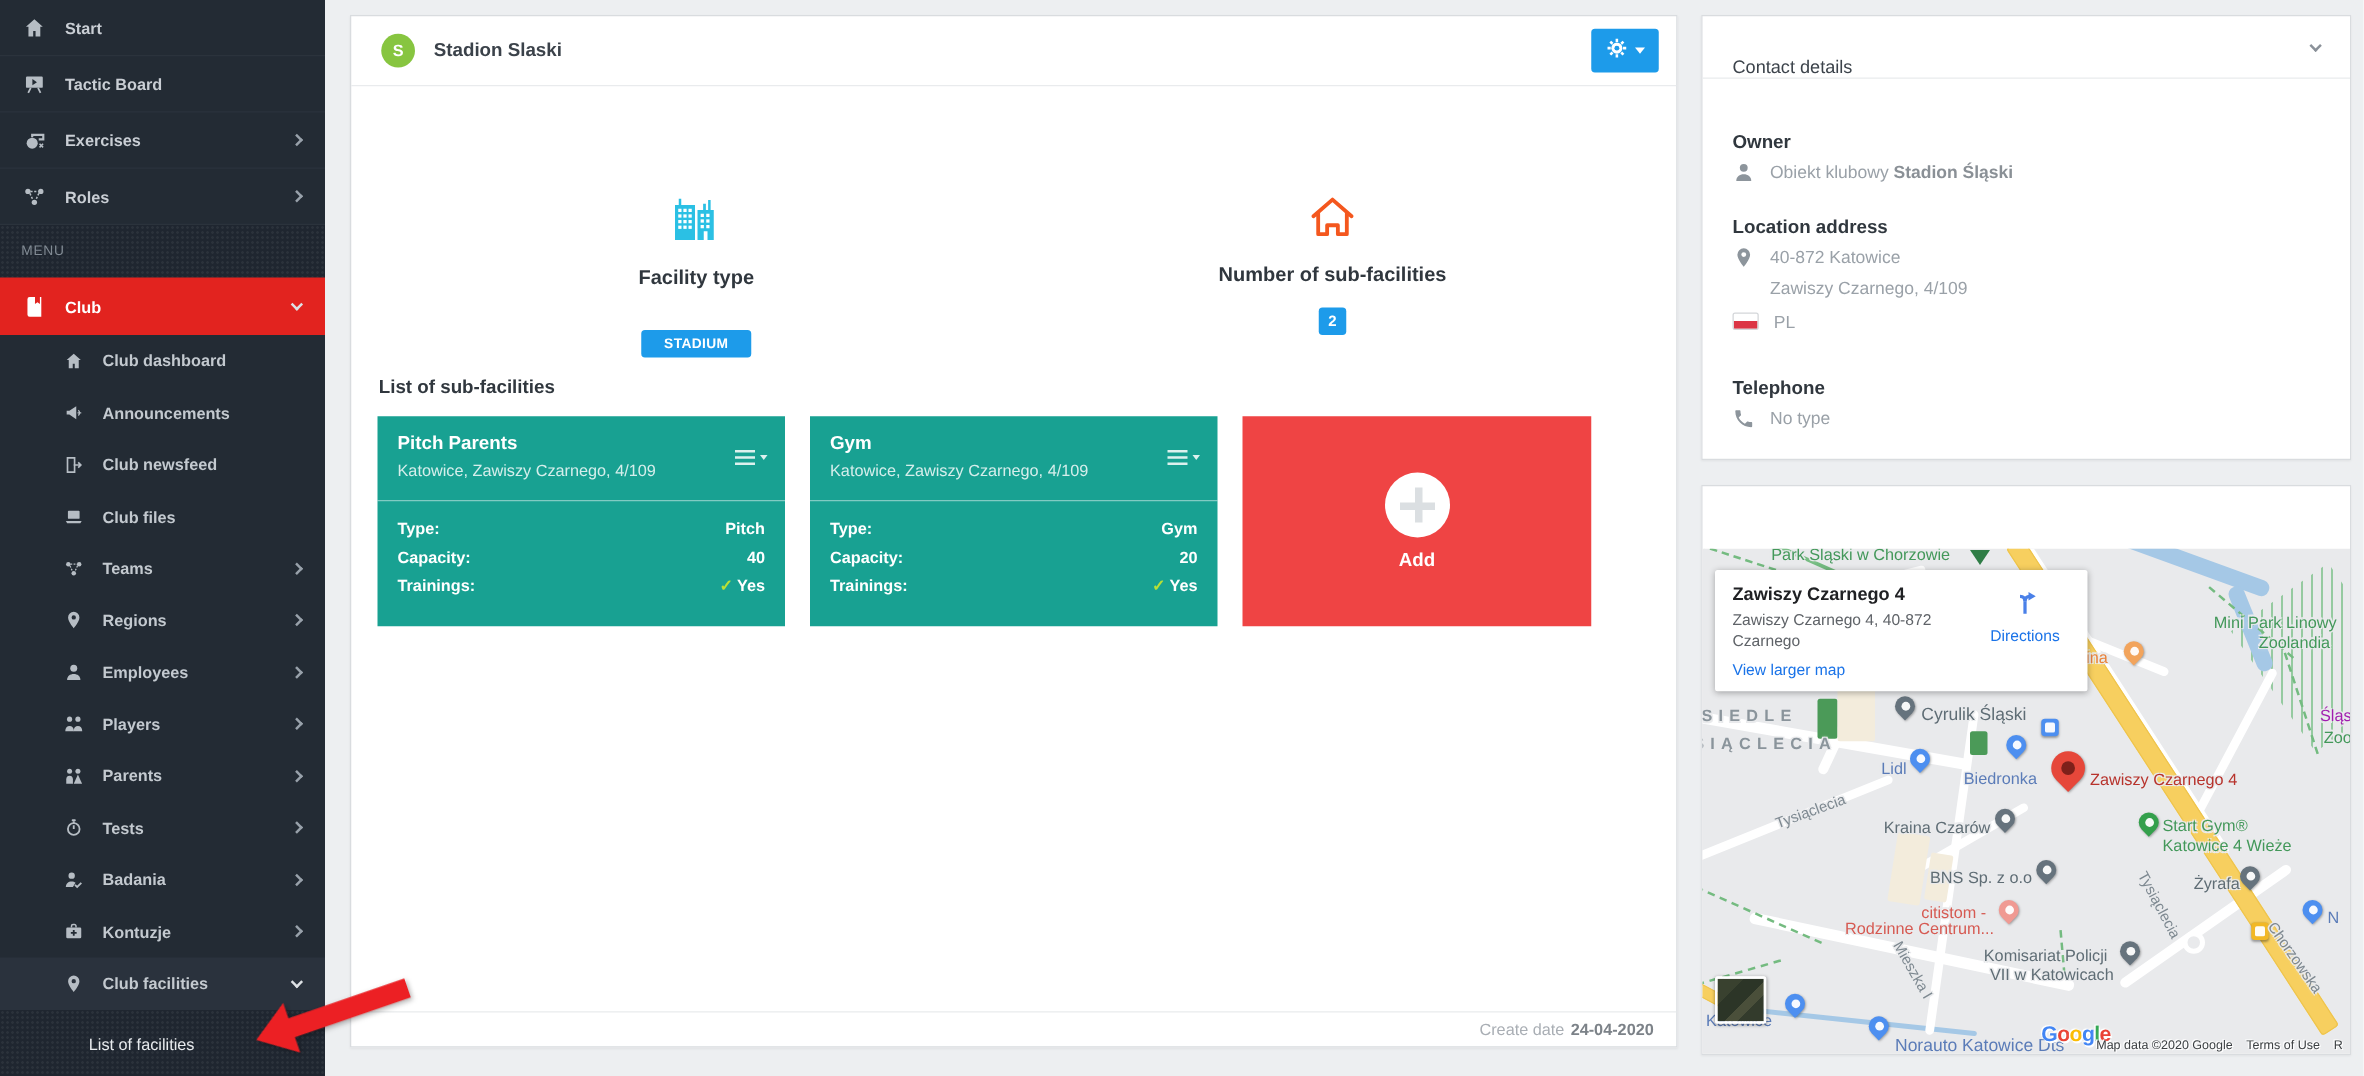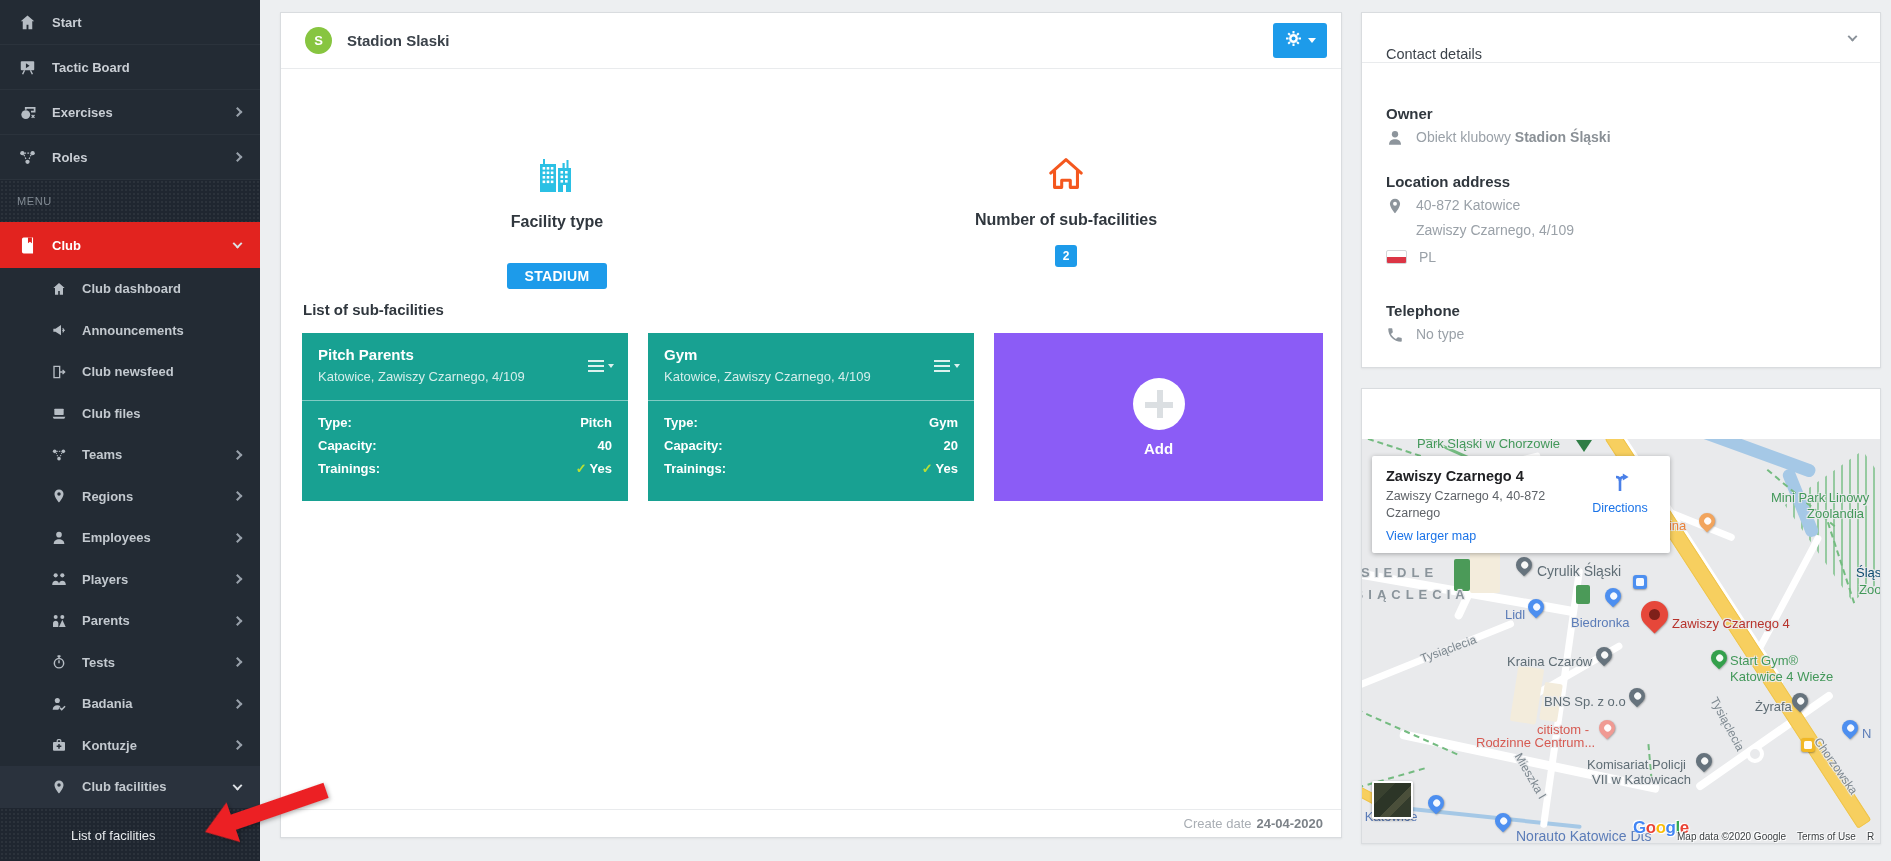--- a/index.html
+++ b/index.html
@@ -30,38 +30,38 @@
   #main-card { left:280px; top:12px; width:1062px; height:826px; }
   #main-head { position:absolute; left:0; right:0; top:0; height:56px; border-bottom:1px solid #e9ebed; display:flex; align-items:center; padding:0 14px 0 24px; }
   .avatar { width:27px; height:27px; border-radius:50%; background:#87c540; color:#fff; font-size:13px; font-weight:700; display:flex; align-items:center; justify-content:center; }
   #main-title { margin-left:15px; font-size:15px; font-weight:700; color:#3b424a; }
   #gear-btn { margin-left:auto; width:54px; height:35px; background:#1d9bea; border-radius:3px; display:flex; align-items:center; justify-content:center; gap:6px; cursor:pointer; }
   #gear-btn .caret { width:0; height:0; border-left:4px solid transparent; border-right:4px solid transparent; border-top:5px solid #fff; }
 
   .stat { position:absolute; top:140px; width:320px; transform:translateX(-50%); text-align:center; }
   .stat-label { margin-top:12px; font-size:16px; font-weight:700; color:#30373e; }
   .badge { display:inline-block; margin-top:16px; background:#1d9bea; color:#fff; border-radius:3px; font-weight:700; }
-  .badge.wide { font-size:14px; padding:5px 18px; letter-spacing:.3px;margin-top:32px; }
+  .badge.wide { font-size:11px; padding:5px 18px; letter-spacing:.3px;margin-top:32px; }
   .badge.sq { font-size:12px; padding:4px 8px; }
 
   #subfac-heading { position:absolute; left:22px; top:288px; font-size:15px; font-weight:700; color:#30373e; }
 
   .fac-card { position:absolute; top:320px; width:326px; height:168px; background:#18a192; color:#fff; cursor:pointer; }
   .fac-head { position:relative; height:68px; border-bottom:1px solid rgba(255,255,255,.45); padding:13px 16px 0 16px; }
   .fac-title { font-size:15px; font-weight:700; }
   .fac-addr { margin-top:6px; font-size:13px; color:rgba(255,255,255,.82); }
   .fac-menu { position:absolute; right:14px; top:24px; display:flex; align-items:center; gap:4px; cursor:pointer; opacity:.85; }
   .fac-menu .bars i { display:block; width:16px; height:2px; background:#fff; margin:3px 0; }
   .fac-menu .caret { width:0; height:0; border-left:3.5px solid transparent; border-right:3.5px solid transparent; border-top:4.5px solid #fff; }
   .fac-body { padding:14px 16px 0 16px; }
   .fac-row { display:flex; justify-content:space-between; font-size:13px; font-weight:700; margin-bottom:8px; }
   .fac-row .lab { font-weight:700; }
   .check { color:#b9e035; font-weight:700; margin-right:3px; }
 
-  #add-card { position:absolute; top:320px; left:713px; width:329px; height:168px; background:#8b5cf6; display:flex; flex-direction:column; align-items:center; justify-content:center; cursor:pointer; }
+  #add-card { position:absolute; top:320px; left:713px; width:279px; height:168px; background:#ef4444; display:flex; flex-direction:column; align-items:center; justify-content:center; cursor:pointer; }
   .add-circle { position:relative; width:52px; height:52px; border-radius:50%; background:#fff; }
   .add-circle::before, .add-circle::after { content:""; position:absolute; background:#dbdfe2; }
   .add-circle::before { left:24px; top:12px; width:6px; height:28px; }
   .add-circle::after  { left:12px; top:24px; width:28px; height:6px; }
   #add-label { margin-top:10px; color:#fff; font-size:15px; font-weight:700; }
 
   #main-foot { position:absolute; left:0; right:0; bottom:0; height:28px; border-top:1px solid #e9ebed; display:flex; align-items:center; justify-content:flex-end; padding-right:18px; font-size:13px; color:#a9aeb4; }
   #main-foot b { color:#7c8288; margin-left:5px; }
 
   
@@ -620,21 +620,21 @@
         </div>
       <div>
 
       <span class="map-label" style="left: 55px; top: -3px; color: rgb(67, 152, 90);">Park Śląski w Chorzowie</span>
           <span class="map-label" style="left: 409px; top: 51px; color: rgb(67, 152, 90);">Mini Park Linowy</span>
           <span class="map-label" style="left: 445px; top: 67px; color: rgb(67, 152, 90);">Zoolandia</span>
           <span class="map-label" style="left: 304px; top: 79px; color: rgb(232, 130, 60);">lina</span>
           <span class="map-label" style="left: -16px; top: 126px; color: rgb(138, 148, 155); letter-spacing: 5px; font-weight: 700;">OSIEDLE</span>
           <span class="map-label" style="left: -34px; top: 148px; color: rgb(138, 148, 155); letter-spacing: 5px; font-weight: 700;">TYSIĄCLECIA</span>
           <span class="map-label" style="left: 175px; top: 124px; color: rgb(95, 109, 117); font-size: 14px;">Cyrulik Śląski</span>
-          <span class="map-label" style="left: 494px; top: 126px; color: #0c4a6e;">Śląs</span>
+          <span class="map-label" style="left: 494px; top: 126px; color: #a21caf;">Śląs</span>
           <span class="map-label" style="left: 497px; top: 143px; color: rgb(67, 152, 90);">Zoo</span>
           <span class="map-label" style="left: 143px; top: 168px; color: rgb(91, 124, 184);">Lidl</span>
           <span class="map-label" style="left: 209px; top: 176px; color: rgb(91, 124, 184);">Biedronka</span>
           <span class="map-label" style="left: 310px; top: 177px; color: rgb(183, 51, 44);">Zawiszy Czarnego 4</span>
           <span class="map-label" style="left: 57px; top: 203px; color: rgb(125, 136, 144); font-size: 12px; transform: rotate(-20deg);">Tysiąclecia</span>
           <span class="map-label" style="left: 145px; top: 215px; color: rgb(95, 109, 117);">Kraina Czarów</span>
           <span class="map-label" style="left: 368px; top: 214px; color: rgb(67, 152, 90);">Start Gym®</span>
           <span class="map-label" style="left: 368px; top: 230px; color: rgb(67, 152, 90);">Katowice 4 Wieże</span>
           <span class="map-label" style="left: 182px; top: 255px; color: rgb(95, 109, 117);">BNS Sp. z o.o</span>
           <span class="map-label" style="left: 393px; top: 260px; color: rgb(95, 109, 117);">Żyrafa</span>

